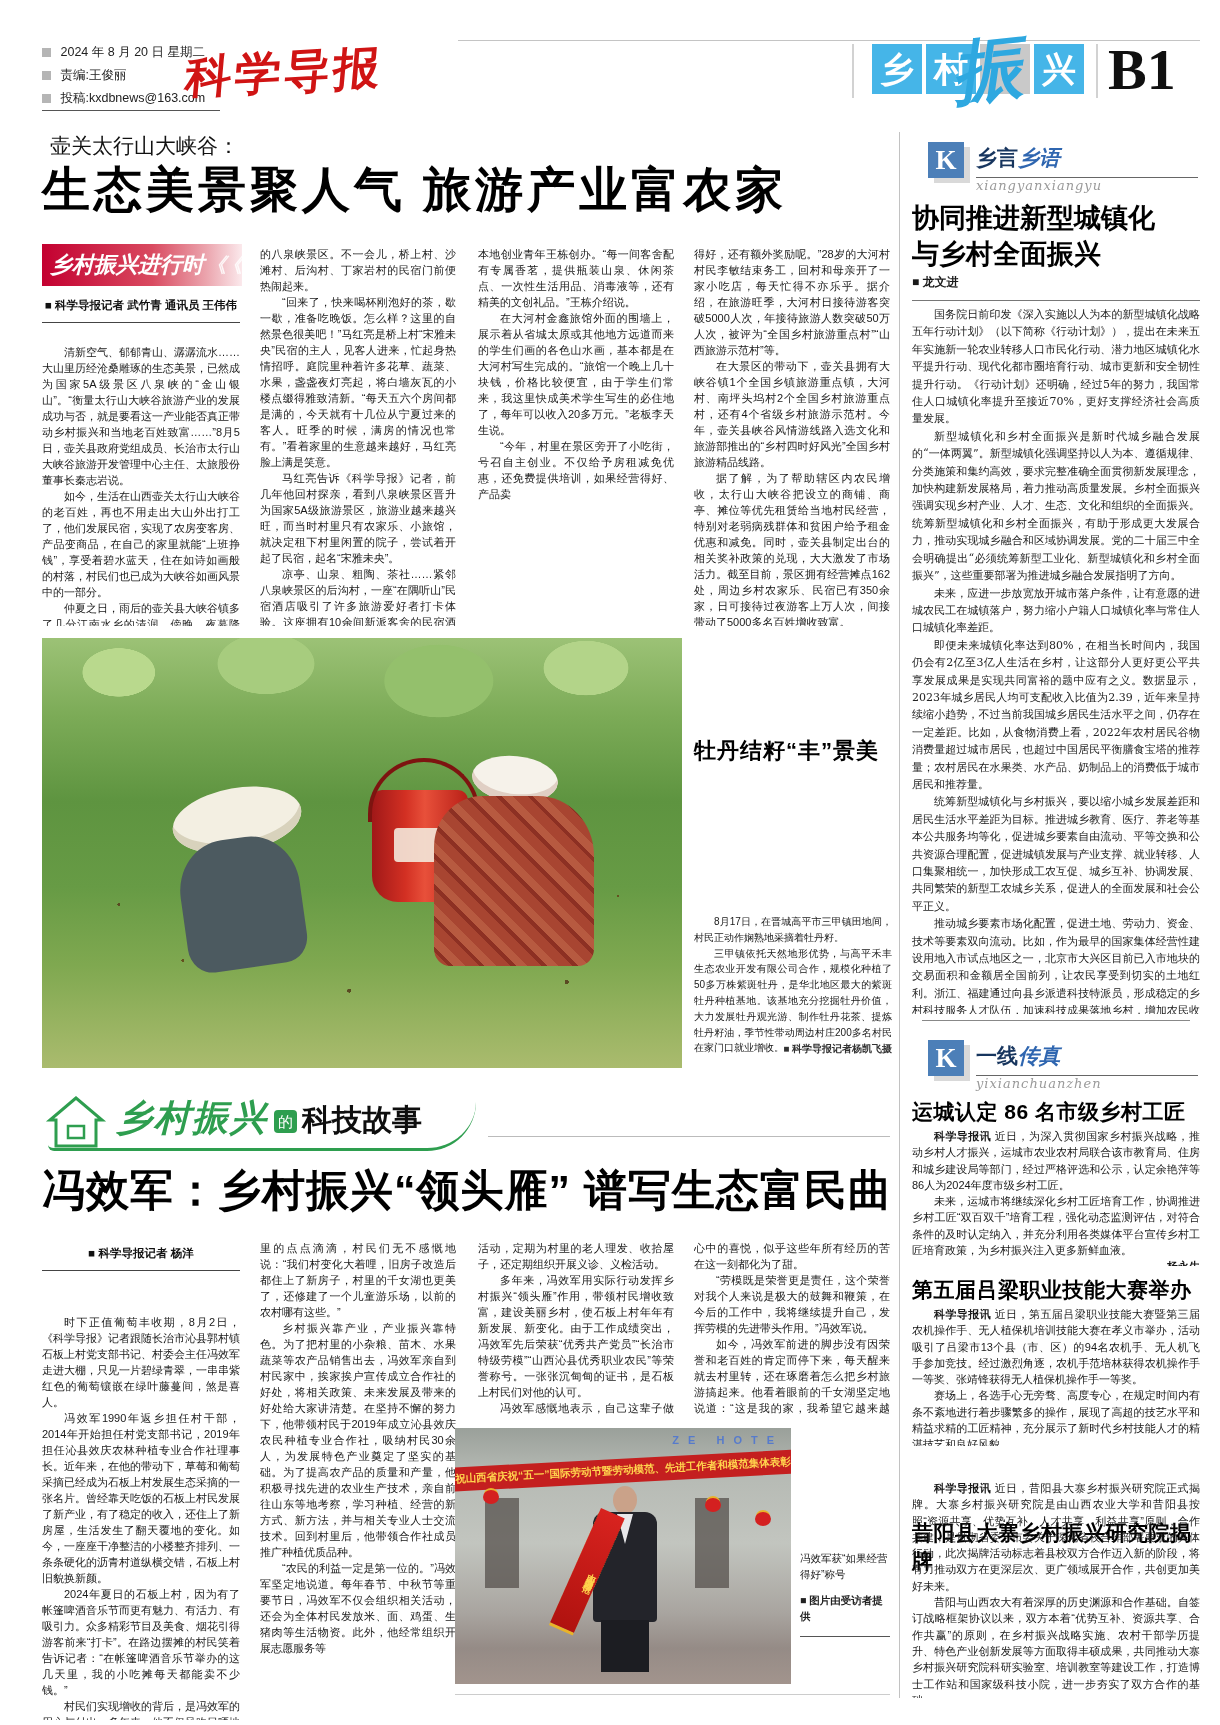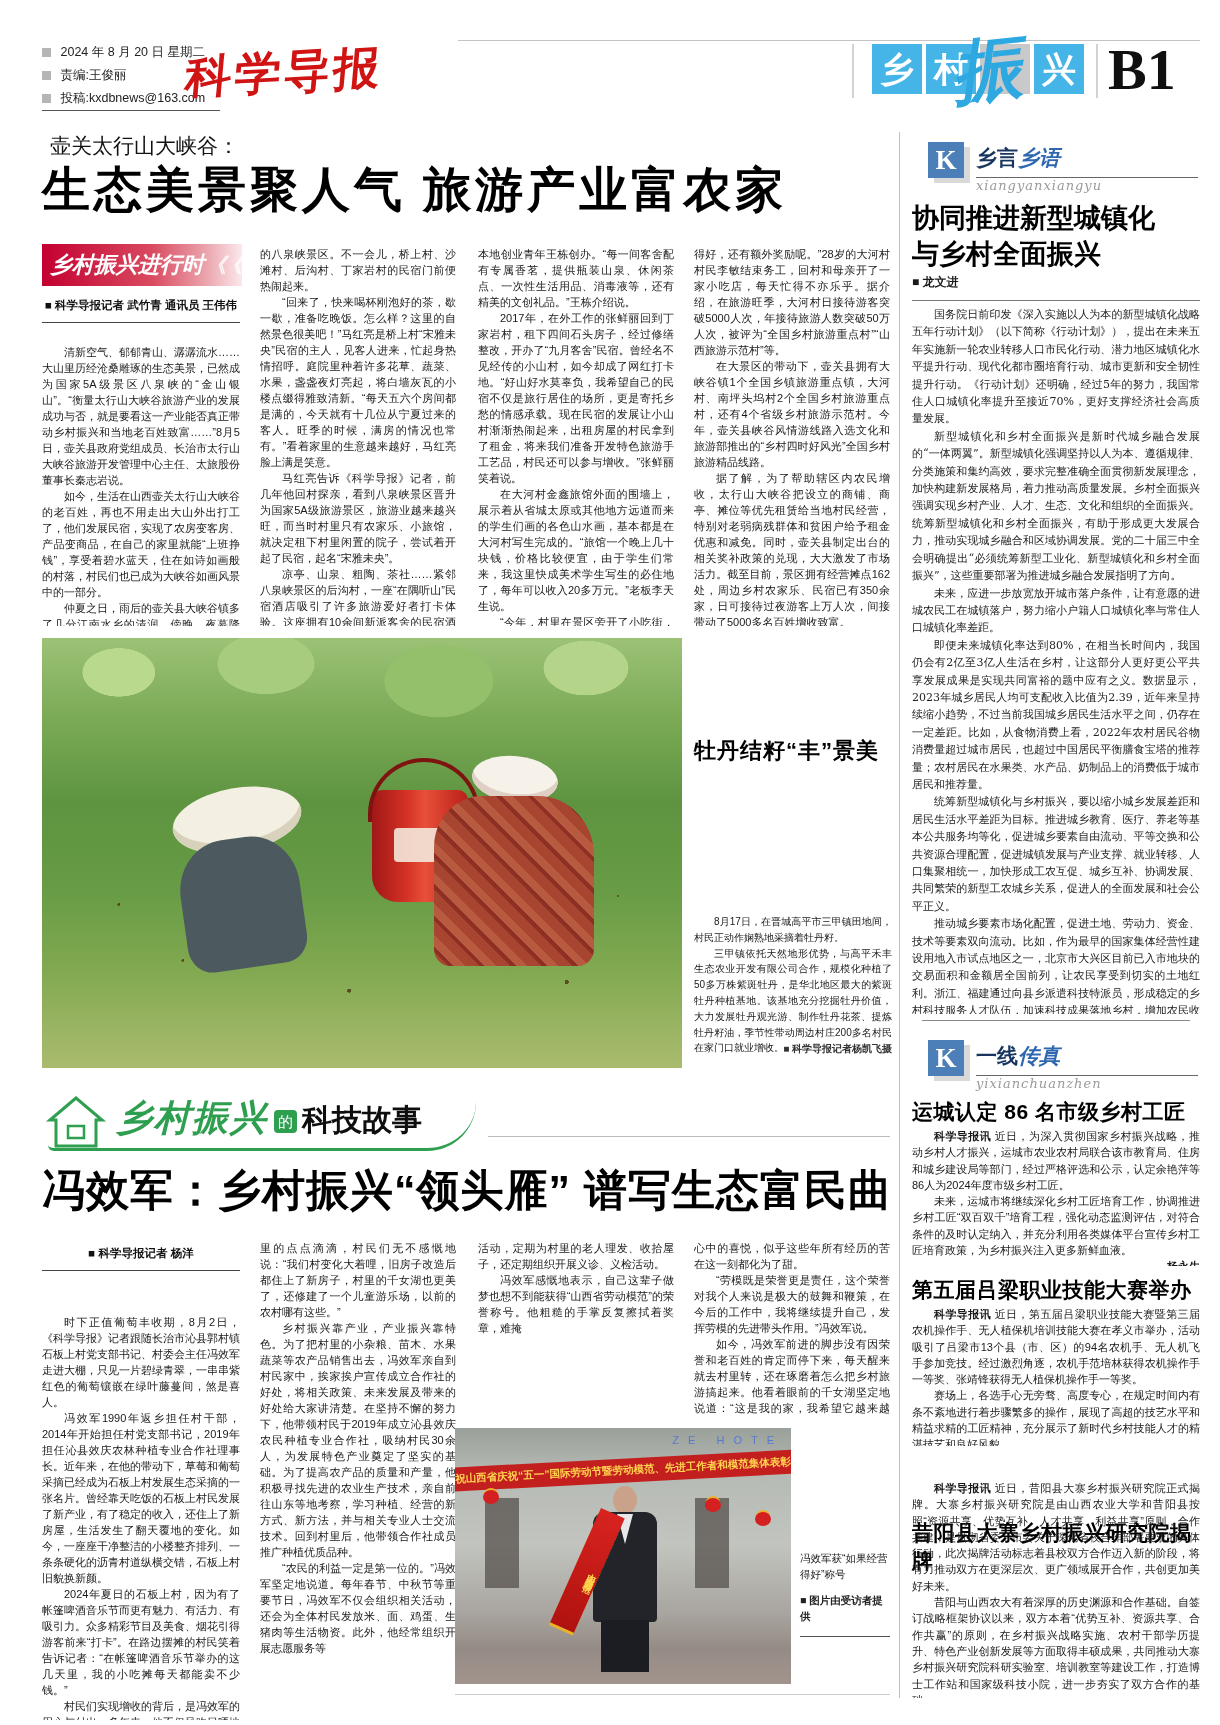--- a/index.html
+++ b/index.html
@@ -106,21 +106,21 @@
              white-space:nowrap;}
   .swoosh{position:absolute;left:48px;top:1102px;width:428px;height:46px;
           border-bottom:3px solid #2e9e4f;border-radius:0 0 240px 30px;}
   .tech-grayline{position:absolute;left:488px;top:1136px;width:402px;height:1px;background:#bbb;}
   .tech-headline{position:absolute;left:42px;top:1162px;width:850px;font-size:43px;font-weight:bold;
                  color:#000;letter-spacing:1px;white-space:nowrap;}
   
   .photo2{position:absolute;left:455px;top:1428px;width:336px;height:256px;overflow:hidden;
           background:linear-gradient(180deg,#9aa09a 0%,#b6bab4 18%,#c2c5bf 45%,#a9a5a0 72%,#958b86 86%,#a2948d 100%);}
   .p2-door{position:absolute;top:70px;width:34px;height:90px;background:#55504c;opacity:.75;}
-  .p2-letters{position:absolute;right:8px;top:6px;color:#4a74d4;font-size:11px;font-weight:normal;
+  .p2-letters{position:absolute;right:8px;top:6px;color:#4a74d4;font-size:11px;font-weight:bold;
               letter-spacing:9px;opacity:.85;}
   .p2-banner{position:absolute;left:-8px;top:30px;width:360px;background:#c41f1f;color:#ffd34d;
              font-size:10.5px;font-weight:bold;padding:5px 8px;transform:rotate(-3deg);
              white-space:nowrap;overflow:hidden;}
   .lantern{position:absolute;width:16px;height:14px;background:#d42020;border-radius:50%;
            box-shadow:0 -3px 0 -1px #e8b32a;}
   .p2-man-head{position:absolute;left:158px;top:58px;width:24px;height:28px;background:#caa289;border-radius:50%;}
   .p2-man-suit{position:absolute;left:138px;top:84px;width:64px;height:110px;background:#23242a;
                border-radius:12px 12px 4px 4px;}
   .p2-shirt{position:absolute;left:162px;top:86px;width:16px;height:30px;background:#e8e8ea;
@@ -182,21 +182,20 @@
     <p>仲夏之日，雨后的壶关县大峡谷镇多了几分江南水乡的清润。傍晚，夜幕降临，一辆辆小型轿车缓缓驶出太行山深处</p>
   </div>
   <div class="col" style="left:260px;top:246px;width:196px;height:380px;">
     <p class="noind">的八泉峡景区。不一会儿，桥上村、沙滩村、后沟村、丁家岩村的民宿门前便热闹起来。</p>
     <p>“回来了，快来喝杯刚泡好的茶，歇一歇，准备吃晚饭。怎么样？这里的自然景色很美吧！”马红亮是桥上村“宋雅未央”民宿的主人，见客人进来，忙起身热情招呼。庭院里种着许多花草、蔬菜、水果，盏盏夜灯亮起，将白墙灰瓦的小楼点缀得雅致清新。“每天五六个房间都是满的，今天就有十几位从宁夏过来的客人。旺季的时候，满房的情况也常有。”看着家里的生意越来越好，马红亮脸上满是笑意。</p>
     <p>马红亮告诉《科学导报》记者，前几年他回村探亲，看到八泉峡景区晋升为国家5A级旅游景区，旅游业越来越兴旺，而当时村里只有农家乐、小旅馆，就决定租下村里闲置的院子，尝试着开起了民宿，起名“宋雅未央”。</p>
     <p>凉亭、山泉、粗陶、茶社……紧邻八泉峡景区的后沟村，一座“在隅听山”民宿酒店吸引了许多旅游爱好者打卡体验。这座拥有10余间新派客舍的民宿酒店，由</p>
   </div>
   <div class="col" style="left:478px;top:246px;width:196px;height:380px;">
     <p class="noind">本地创业青年王栋创办。“每一间客舍配有专属香茗，提供瓶装山泉、休闲茶点、一次性生活用品、消毒液等，还有精美的文创礼品。”王栋介绍说。</p>
-    <p>2017年，在外工作的张鲜丽回到丁家岩村，租下四间石头房子，经过修缮整改，开办了“九月客舍”民宿。曾经名不见经传的小山村，如今却成了网红打卡地。“好山好水莫辜负，我希望自己的民宿不仅是旅行居住的场所，更是寄托乡愁的情感承载。现在民宿的发展让小山村渐渐热闹起来，出租房屋的村民拿到了租金，将来我们准备开发特色旅游手工艺品，村民还可以参与增收。”张鲜丽笑着说。</p>
     <p>在大河村金鑫旅馆外面的围墙上，展示着从省城太原或其他地方远道而来的学生们画的各色山水画，基本都是在大河村写生完成的。“旅馆一个晚上几十块钱，价格比较便宜，由于学生们常来，我这里快成美术学生写生的必住地了，每年可以收入20多万元。”老板李天生说。</p>
     <p>“今年，村里在景区旁开了小吃街，号召自主创业。不仅给予房租减免优惠，还免费提供培训，如果经营得好、产品卖</p>
   </div>
   <div class="col" style="left:694px;top:246px;width:196px;height:380px;">
     <p class="noind">得好，还有额外奖励呢。”28岁的大河村村民李敏结束务工，回村和母亲开了一家小吃店，每天忙得不亦乐乎。据介绍，在旅游旺季，大河村日接待游客突破5000人次，年接待旅游人数突破50万人次，被评为“全国乡村旅游重点村”“山西旅游示范村”等。</p>
     <p>在大景区的带动下，壶关县拥有大峡谷镇1个全国乡镇旅游重点镇，大河村、南坪头坞村2个全国乡村旅游重点村，还有4个省级乡村旅游示范村。今年，壶关县峡谷风情游线路入选文化和旅游部推出的“乡村四时好风光”全国乡村旅游精品线路。</p>
     <p>据了解，为了帮助辖区内农民增收，太行山大峡谷把设立的商铺、商亭、摊位等优先租赁给当地村民经营，特别对老弱病残群体和贫困户给予租金优惠和减免。同时，壶关县制定出台的相关奖补政策的兑现，大大激发了市场活力。截至目前，景区拥有经营摊点162处，周边乡村农家乐、民宿已有350余家，日可接待过夜游客上万人次，间接带动了5000多名百姓增收致富。</p>
   </div>
 
   <div class="photo1">
@@ -286,20 +285,21 @@
     <p>2024年夏日的石板上村，因为有了帐篷啤酒音乐节而更有魅力、有活力、有吸引力。众多精彩节目及美食、烟花引得游客前来“打卡”。在路边摆摊的村民笑着告诉记者：“在帐篷啤酒音乐节举办的这几天里，我的小吃摊每天都能卖不少钱。”</p>
     <p>村民们实现增收的背后，是冯效军的用心与付出。多年来，他不仅风吹日晒地走遍村里每个角落，心系着村</p>
   </div>
   <div class="col" style="left:260px;top:1240px;width:196px;height:458px;">
     <p class="noind">里的点点滴滴，村民们无不感慨地说：“我们村变化大着哩，旧房子改造后都住上了新房子，村里的千女湖也更美了，还修建了一个儿童游乐场，以前的农村哪有这些。”</p>
     <p>乡村振兴靠产业，产业振兴靠特色。为了把村里的小杂粮、苗木、水果蔬菜等农产品销售出去，冯效军亲自到村民家中，挨家挨户宣传成立合作社的好处，将相关政策、未来发展及带来的好处给大家讲清楚。在坚持不懈的努力下，他带领村民于2019年成立沁县效庆农民种植专业合作社，吸纳村民30余人，为发展特色产业奠定了坚实的基础。为了提高农产品的质量和产量，他积极寻找先进的农业生产技术，亲自前往山东等地考察，学习种植、经营的新方式、新方法，并与相关专业人士交流技术。回到村里后，他带领合作社成员推广种植优质品种。</p>
     <p>“农民的利益一定是第一位的。”冯效军坚定地说道。每年春节、中秋节等重要节日，冯效军不仅会组织相关活动，还会为全体村民发放米、面、鸡蛋、生猪肉等生活物资。此外，他经常组织开展志愿服务等</p>
   </div>
   <div class="col" style="left:478px;top:1240px;width:196px;height:178px;">
     <p class="noind">活动，定期为村里的老人理发、收拾屋子，还定期组织开展义诊、义检活动。</p>
+    <p>多年来，冯效军用实际行动发挥乡村振兴“领头雁”作用，带领村民增收致富，建设美丽乡村，使石板上村年年有新发展、新变化。由于工作成绩突出，冯效军先后荣获“优秀共产党员”“长治市特级劳模”“山西沁县优秀职业农民”等荣誉称号。一张张沉甸甸的证书，是石板上村民们对他的认可。</p>
     <p>冯效军感慨地表示，自己这辈子做梦也想不到能获得“山西省劳动模范”的荣誉称号。他粗糙的手掌反复擦拭着奖章，难掩</p>
   </div>
   <div class="col" style="left:694px;top:1240px;width:196px;height:178px;">
     <p class="noind">心中的喜悦，似乎这些年所有经历的苦在这一刻都化为了甜。</p>
     <p>“劳模既是荣誉更是责任，这个荣誉对我个人来说是极大的鼓舞和鞭策，在今后的工作中，我将继续提升自己，发挥劳模的先进带头作用。”冯效军说。</p>
     <p>如今，冯效军前进的脚步没有因荣誉和老百姓的肯定而停下来，每天醒来就去村里转，还在琢磨着怎么把乡村旅游搞起来。他看着眼前的千女湖坚定地说道：“这是我的家，我希望它越来越好。”</p>
   </div>
 
   <div class="photo2">
     <div class="p2-letters">ZE HOTE</div>

